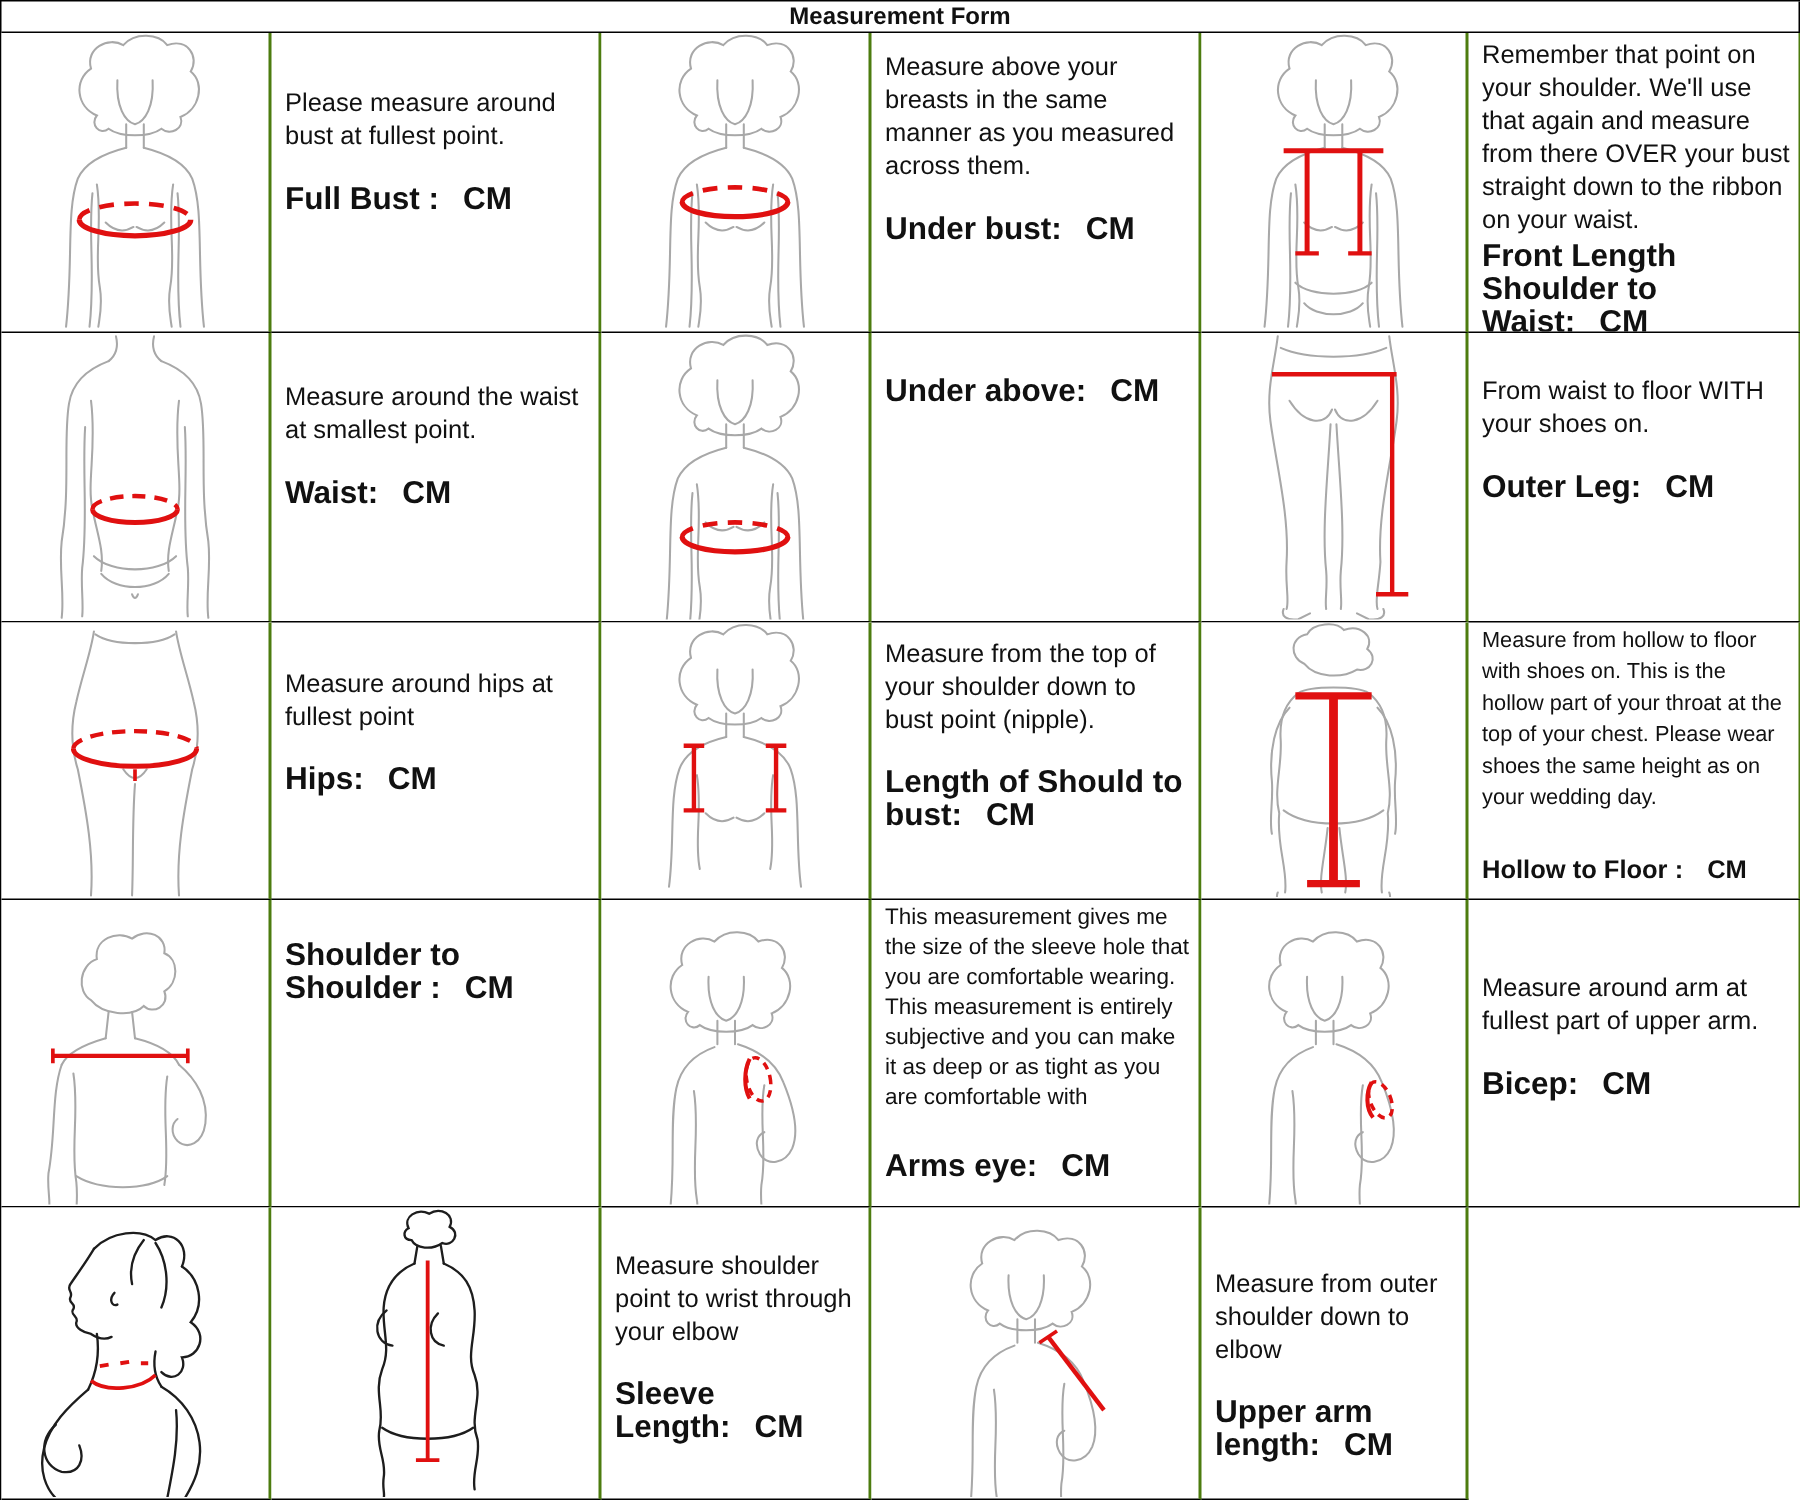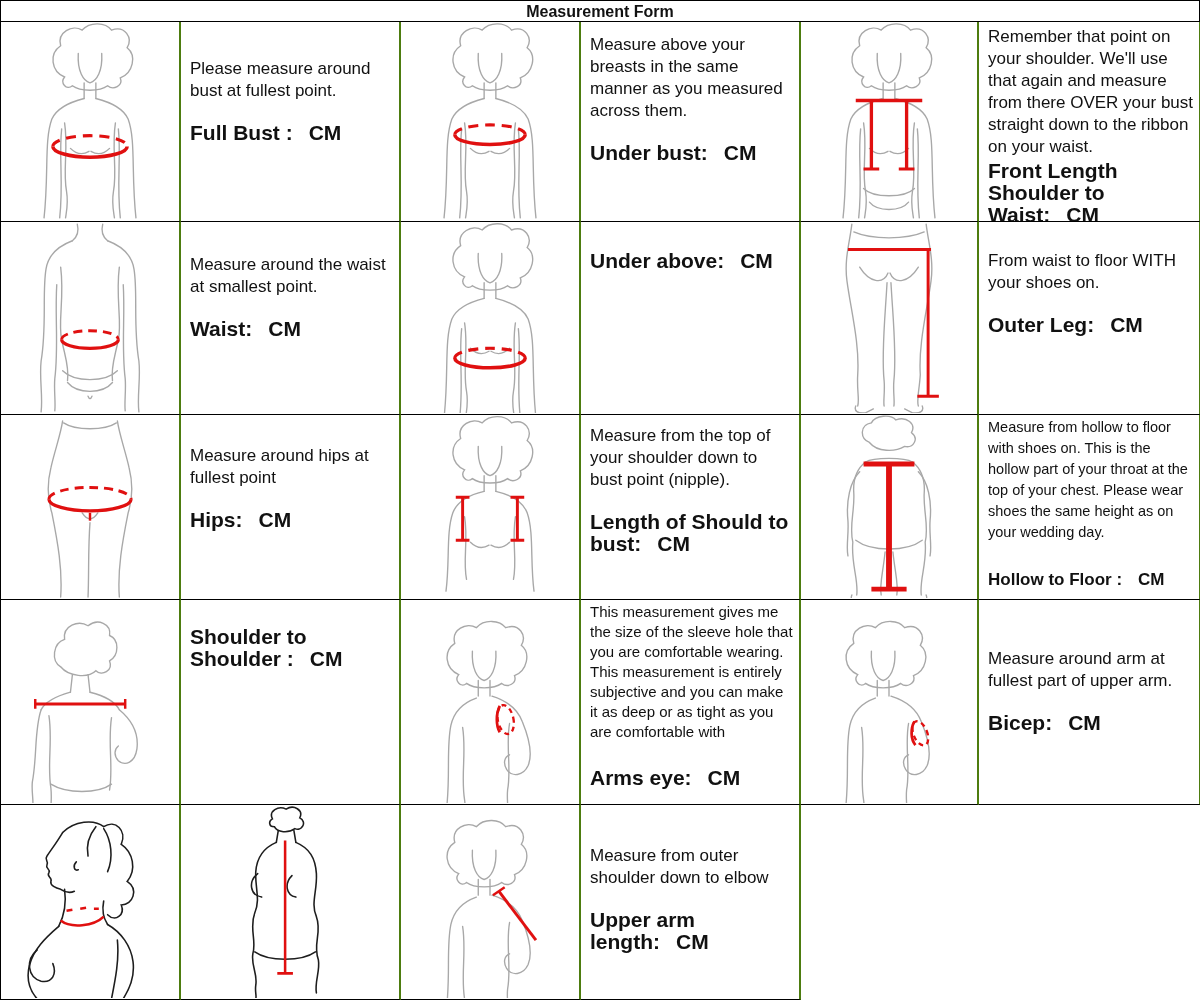--- a/index.html
+++ b/index.html
@@ -268,20 +268,24 @@
       <svg width="176" height="193" viewBox="0 0 180 193">
         <path class="ikf" d="M72,12 C68,4 78,-2 86,2 C94,-3 104,3 100,11 C108,15 102,25 95,22 C88,27 77,26 74,20 C68,20 68,14 72,12 Z"></path>
         <path class="ik" d="M78,24 L76,36 M94,24 L96,36"></path>
         <path class="ik" d="M76,36 C62,42 56,52 55,66 C54,82 60,94 54,108 C48,124 56,136 52,150 C50,162 57,170 55,182 C54,189 56,193 55,196"></path>
         <path class="ik" d="M96,36 C110,42 116,52 117,68 C118,86 111,98 117,112 C123,128 113,140 119,156 C121,168 115,178 117,190"></path>
         <path class="ik" d="M57,68 C47,76 49,90 61,92 M92,70 C84,78 86,90 96,92"></path>
         <path class="ik" d="M54,148 C68,158 102,158 116,148"></path>
         <path class="r" stroke-width="2.6" d="M85,34 L85,170 M77,170 L93,170"></path>
       </svg>
     </div>
+    <div class="cell txt pt28">
+      <p>Measure shoulder point to wrist through your elbow</p>
+      <p class="lbl"><span>Sleeve Length:</span><span class="unit">CM</span></p>
+    </div>
     <div class="cell fig">
       <svg width="176" height="193" viewBox="0 0 180 193">
         <g transform="translate(0,10)">
             <use href="#sym-pose"></use>
           <path class="r" stroke-width="3" d="M99,76 L137,126"></path>
           <path class="r" stroke-width="2.5" d="M93,80 L105,72"></path>
         </g>
       </svg>
     </div>
     <div class="cell txt pt40">

